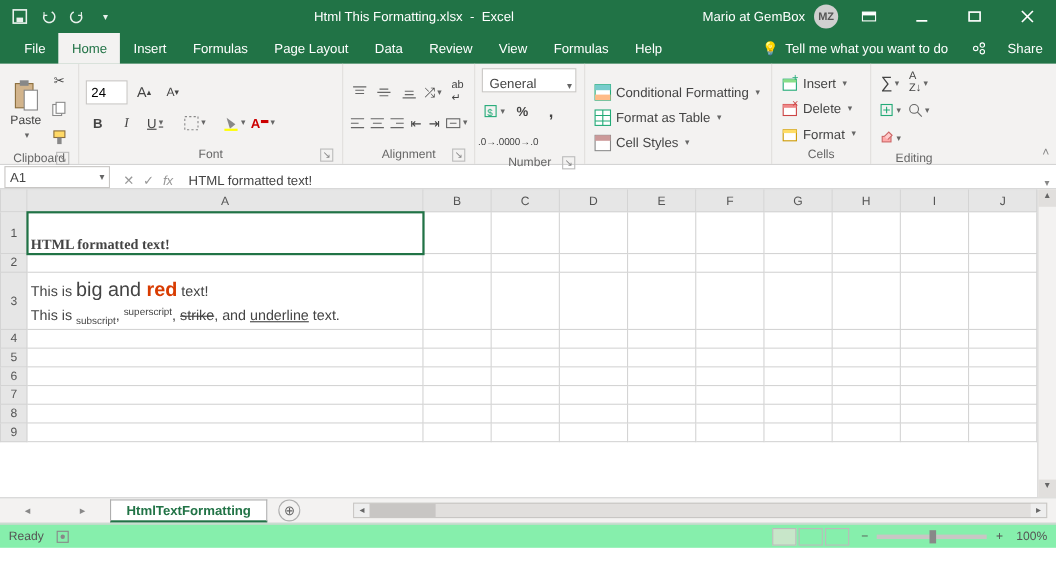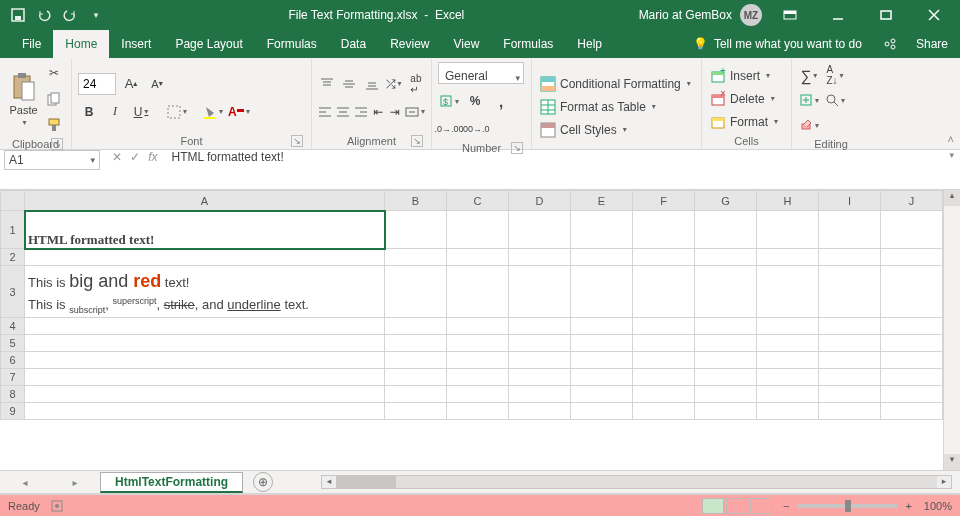--- a/index.html
+++ b/index.html
@@ -28,21 +28,21 @@
   .row { display: flex; gap: 4px; align-items: center; }
   .fontbox, .sizebox { border: 1px solid #c8c6c4; background: #fff; height: 22px; font-size: 12px; padding: 0 4px; }
   .fontbox { width: 118px; }
   .sizebox { width: 38px; }
   .smallbtn { width: 22px; height: 22px; display: flex; align-items: center; justify-content: center; font-size: 12px; }
   .caret { font-size: 8px; color: #666; margin-left: 2px; }
   .dropdown { border: 1px solid #c8c6c4; background: #fff; height: 22px; padding: 0 16px 0 6px; display: flex; align-items: flex-end; position: relative; }
   .dropdown::after { content: "▾"; position: absolute; right: 3px; font-size: 9px; color: #666; }
   .linkbtn { display: flex; align-items: center; gap: 4px; height: 20px; padding: 0 2px; font-size: 12px; color: #444; white-space: nowrap; }
   .collapse { position: absolute; right: 6px; bottom: 4px; font-size: 11px; color: #888; }
-  .fxbar { height: 40px; border-bottom: 1px solid #d4d4d4; display: flex; align-items: flex-start; background: #fff; }
+  .fxbar { height: 22px; border-bottom: 1px solid #d4d4d4; display: flex; align-items: flex-end; background: #fff; }
   .namebox { width: 96px; border: 1px solid #c8c6c4; height: 20px; margin: 0 4px; display: flex; align-items: center; padding: 0 4px; font-size: 12px; position: relative; }
   .namebox::after { content: "▾"; position: absolute; right: 4px; font-size: 9px; color: #666; }
   .fxbtns { display: flex; gap: 8px; padding: 0 8px; color: #999; }
   .fxinput { flex: 1; padding: 0 6px; font-size: 12px; }
   .grid-wrap { display: flex; height: 280px; position: relative; }
   table.sheet { border-collapse: collapse; table-layout: fixed; }
   th, td { border: 1px solid #d4d4d4; font-weight: normal; }
   .colh { background: #e6e6e6; height: 20px; text-align: center; font-size: 11px; color: #555; }
   .rowh { background: #e6e6e6; width: 24px; text-align: center; font-size: 11px; color: #555; }
   .corner { background: #e6e6e6; width: 24px; }
@@ -61,21 +61,21 @@
   .vscroll .up, .vscroll .down { position: absolute; left: 0; right: 0; height: 16px; text-align: center; font-size: 9px; color: #666; background: #e1dfdd; }
   .vscroll .up { top: 0; } .vscroll .down { bottom: 0; }
   .tabsbar { height: 24px; border-top: 1px solid #d4d4d4; border-bottom: 1px solid #d4d4d4; display: flex; align-items: center; background: #f3f2f1; }
   .navarrows { width: 100px; display: flex; justify-content: space-around; color: #888; font-size: 10px; }
   .sheettab { background: #fff; border: 1px solid #aeaeae; border-bottom: 2px solid #217346; padding: 2px 14px; font-size: 12px; font-weight: 600; color: #217346; }
   .newsheet { width: 20px; height: 20px; border: 1px solid #aeaeae; border-radius: 50%; margin-left: 10px; text-align: center; line-height: 18px; color: #666; }
   .hscroll { flex: 1; margin: 0 8px; height: 14px; background: #e1dfdd; position: relative; border: 1px solid #c8c6c4; }
   .hscroll .l, .hscroll .r { position: absolute; top: 0; bottom: 0; width: 14px; text-align: center; font-size: 9px; color: #666; background: #eee; }
   .hscroll .l { left: 0; } .hscroll .r { right: 0; }
   .hscroll .thumb { position: absolute; left: 14px; top: 0; bottom: 0; width: 60px; background: #c8c6c4; }
-  .status { height: 22px; background: #fca5a5; border-top: 1px solid #d4d4d4; display: flex; align-items: center; padding: 0 8px; font-size: 11px; color: #555; }
+  .status { height: 22px; background: #86efac; border-top: 1px solid #d4d4d4; display: flex; align-items: center; padding: 0 8px; font-size: 11px; color: #555; }
   .status .spacer { flex: 1; }
   .viewbtn { width: 22px; height: 16px; border: 1px solid #bbb; margin: 0 1px; display: inline-block; }
   .viewbtn.active { background: #c8e6c9; }
   .zoomslider { width: 100px; height: 4px; background: #c8c6c4; margin: 0 8px; position: relative; }
   .zoomslider .handle { position: absolute; left: 48px; top: -4px; width: 6px; height: 12px; background: #888; }
   svg { display: block; }
 </style>
 </head>
 <body>
 
@@ -95,21 +95,21 @@
       </span>
     <span class="qat-btn">
         <svg width="14" height="14">
           <path d="M4 3 A5 5 0 1 0 11 6" fill="none" stroke="#fff" stroke-width="1.5"></path>
           <path d="M11 3 L11 6 L8 6" fill="none" stroke="#fff"></path>
         </svg>
       </span>
     <span class="qat-btn" style="font-size:9px;">▾</span>
   </div>
   <div class="title-center">
-    <span>File Text Formatting.xlsx</span> &nbsp;-&nbsp; <span>Excel</span>
+    <span>Html This Formatting.xlsx</span> &nbsp;-&nbsp; <span>Excel</span>
   </div>
   <div class="title-right">
     <span>Mario at GemBox</span>
     <span class="avatar">MZ</span>
     <span class="winbtn">
         <svg width="14" height="10">
           <rect x="1" y="1" width="12" height="8" fill="none" stroke="#fff"></rect>
           <rect x="1" y="1" width="12" height="3" fill="#fff"></rect>
         </svg>
       </span>
@@ -129,22 +129,22 @@
           <line x1="11" y1="1" x2="1" y2="11" stroke="#fff" stroke-width="1.5"></line>
         </svg>
       </span>
   </div>
 </div>
 
 <div class="menubar">
   <div class="tab">File</div>
   <div class="tab active">Home</div>
   <div class="tab">Insert</div>
+  <div class="tab">Formulas</div>
   <div class="tab">Page Layout</div>
-  <div class="tab">Formulas</div>
   <div class="tab">Data</div>
   <div class="tab">Review</div>
   <div class="tab">View</div>
   <div class="tab">Formulas</div>
   <div class="tab">Help</div>
   <div class="menubar-spacer"></div>
   <div class="tell-me">
     <span>💡</span>
     <span>Tell me what you want to do</span>
   </div>

